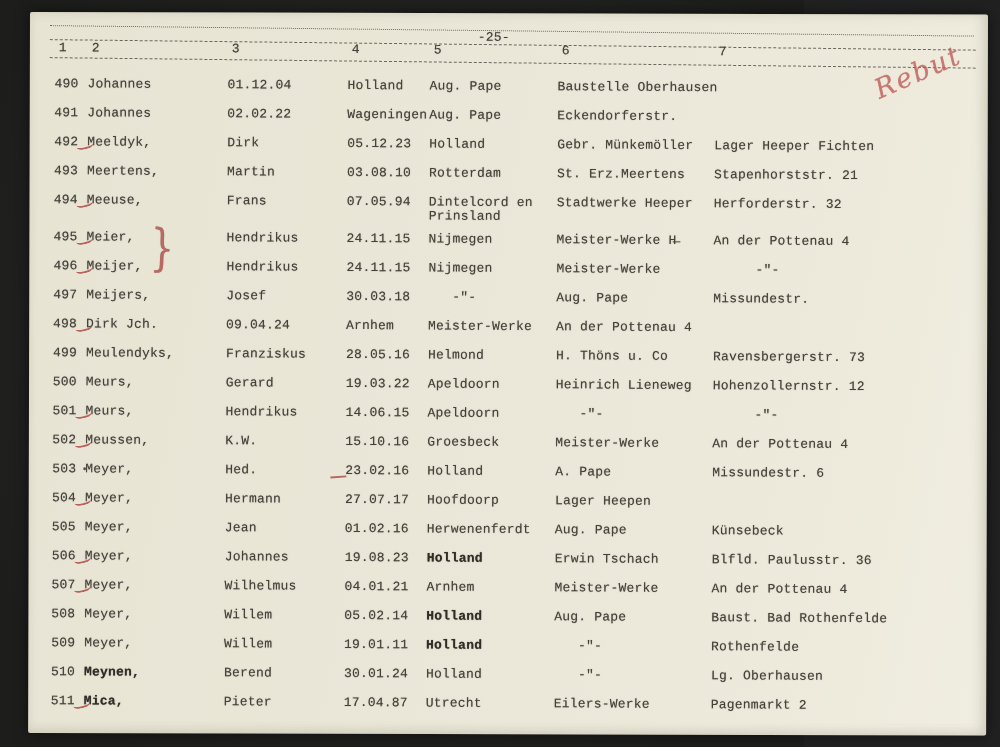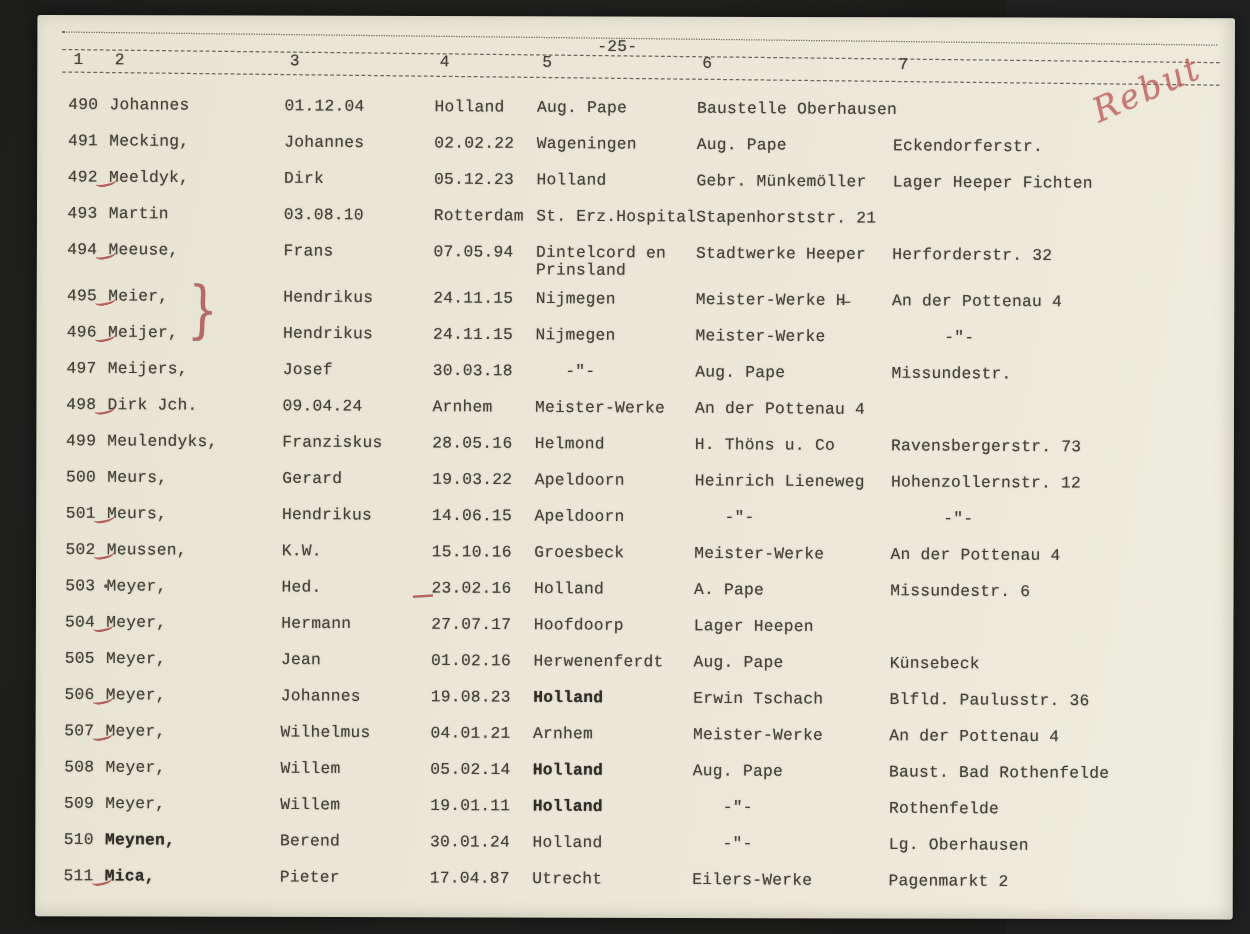--- a/index.html
+++ b/index.html
@@ -80,45 +80,45 @@
     <span class="cell cell-num">490</span>
     <span class="cell cell-first">Johannes</span>
     <span class="cell cell-date">01.12.04</span>
     <span class="cell cell-place"><span>Holland</span></span>
     <span class="cell cell-employer">Aug. Pape</span>
     <span class="cell cell-address">Baustelle Oberhausen</span>
 
   </div>
           <div class="row">
     <span class="cell cell-num">491</span>
-    <span class="cell cell-surname">Mecking,</span>
     <span class="cell cell-first">Johannes</span>
     <span class="cell cell-date">02.02.22</span>
     <span class="cell cell-place"><span>Wageningen</span></span>
     <span class="cell cell-employer">Aug. Pape</span>
     <span class="cell cell-address">Eckendorferstr.</span>
 
   </div>
           <div class="row">
     <span class="cell cell-num">492</span>
     <span class="cell cell-surname">Meeldyk,</span>
     <span class="cell cell-first">Dirk</span>
     <span class="cell cell-date">05.12.23</span>
     <span class="cell cell-place"><span>Holland</span></span>
     <span class="cell cell-employer">Gebr. Münkemöller</span>
     <span class="cell cell-address">Lager Heeper Fichten</span>
     <span class="red-tick show"></span>
 
   </div>
           <div class="row">
     <span class="cell cell-num">493</span>
+    <span class="cell cell-surname">Meertens,</span>
     <span class="cell cell-first">Martin</span>
     <span class="cell cell-date">03.08.10</span>
     <span class="cell cell-place"><span>Rotterdam</span></span>
-    <span class="cell cell-employer">St. Erz.Hospital</span>
+    <span class="cell cell-employer">St. Erz.Meertens</span>
     <span class="cell cell-address">Stapenhorststr. 21</span>
 
   </div>
           <div class="row tall">
     <span class="cell cell-num">494</span>
     <span class="cell cell-surname">Meeuse,</span>
     <span class="cell cell-first">Frans</span>
     <span class="cell cell-date">07.05.94</span>
     <span class="cell cell-place"><span>Dintelcord en</span><span class="line2">Prinsland</span></span>
     <span class="cell cell-employer">Stadtwerke Heeper</span>

